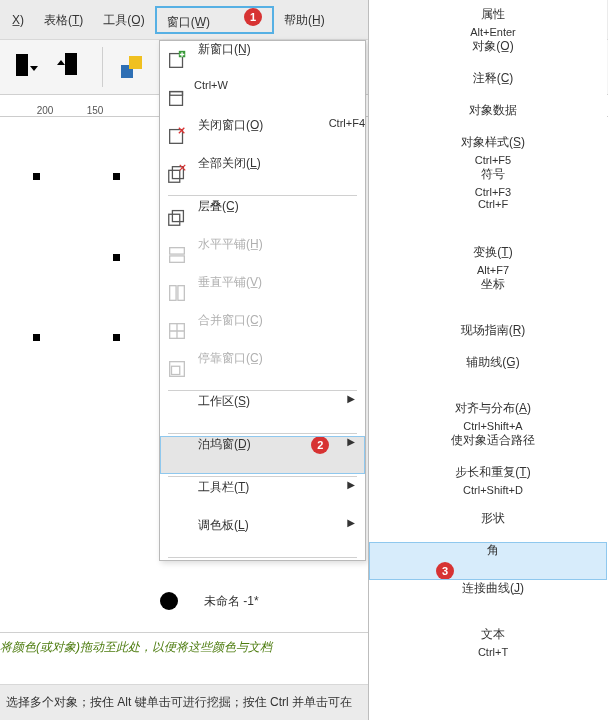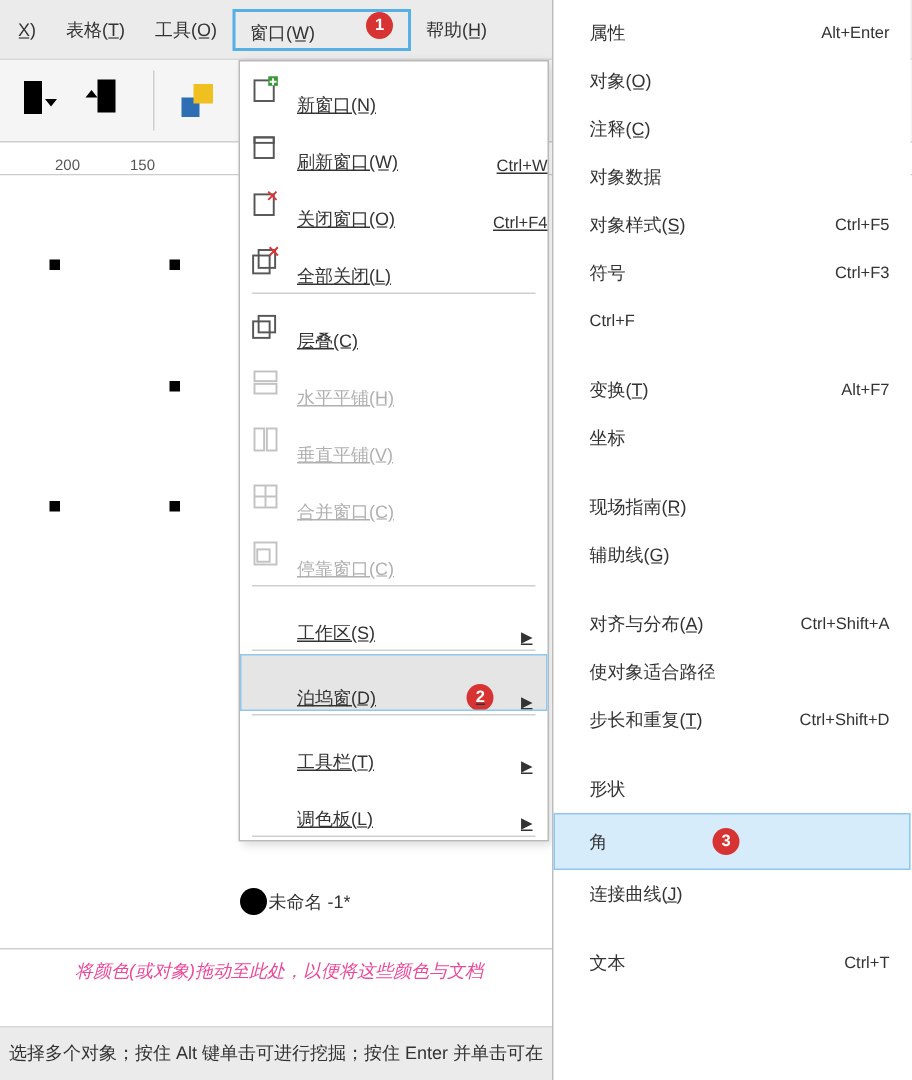--- a/index.html
+++ b/index.html
@@ -9,39 +9,39 @@
   .menubar .m.activ { border:2px solid #56b0e4; display:flex; align-items:flex-start; position:relative;gap:30px; }
   .badge { display:inline-flex; width:18px; height:18px; border-radius:9px; background:#d73333; color:#fff; align-items:center; justify-content:center; font-size:11px; font-weight:bold; margin-left:4px; }
   .toolbar { height:55px; background:#f5f5f5; border-bottom:1px solid #d0d0d0; display:flex; align-items:center; gap:14px; padding-left:10px; position:relative; }
   .ticn { width:32px; height:34px; position:relative; }
   .ruler { height:22px; background:#fff; border-bottom:1px solid #ccc; font-size:10px; color:#555; display:flex; align-items:flex-end; padding-left:20px; }
   .ruler .tick { width:50px; text-align:center;margin-top:24px; }
   .canvas { position:relative; height:490px; background:#fff; }
   .selbox { position:absolute; left:0; top:60px; width:130px; height:160px; }
   .hand { width:7px; height:7px; background:#000; position:absolute; }
   .dropdown { position:absolute; left:159px; top:40px; width:207px; background:#fff; border:1px solid #b9b9b9; box-shadow:2px 2px 6px rgba(0,0,0,.15); z-index:50; }
-  .dropdown .row { height:38px; display:flex; align-items:flex-end;text-decoration:underline; }
+  .dropdown .row { height:38px; display:flex; align-items:flex-start; }
   .dropdown .irow { width:34px; height:38px; display:flex; align-items:center; justify-content:center; }
   .dropdown .lab { flex:1; padding-left:4px; }
   .dropdown .sc { padding-right:0; color:#333; font-size:11px; }
   .dropdown .arr { padding-right:10px; color:#333; font-size:10px; }
   .dropdown .sep { height:1px; background:#d0d0d0; margin:2px 8px; }
   .dropdown .dis { color:#b0b0b0; }
   .dropdown .hl  { background:#e5e5e5; outline:1px solid #8fc8ee; outline-offset:-1px; }
   svg.ico { width:22px; height:22px; stroke:#565656; stroke-width:1.4; fill:none; }
   svg.dis { stroke:#c2c2c2; }
   .sidemenu { position:absolute; left:368px; top:0; width:239px; height:720px; background:#fff; border-left:1px solid #bdbdbd; z-index:60; }
-  .sidemenu .srow { height:38px; display:flex; align-items:center; padding-left:24px; padding-right:14px; }
+  .sidemenu .srow { height:38px; display:flex; align-items:center; padding-left:24px; padding-right:14px;flex-direction:column; }
   .sidemenu .srow.short { height:32px; }
   .sidemenu .stxt { flex:1; }
   .sidemenu .ssc { font-size:11px; color:#333; }
   .sidemenu .shl { background:#d7ecfb; outline:1px solid #8fc8ee; outline-offset:-1px; }
-  .status1 { position:absolute; top:632px; left:0; width:368px; height:30px; border-top:1px solid #d0d0d0; background:#fff; color:#ec4899; font-style:italic; display:flex; align-items:center; padding-left:50px; font-size:12px; }
+  .status1 { position:absolute; top:632px; left:0; width:368px; height:30px; border-top:1px solid #d0d0d0; background:#fff; color:#4d7c0f; font-style:italic; display:flex; align-items:center; font-size:12px; }
   .status2 { position:absolute; bottom:0; left:0; width:368px; height:36px; background:#ebebeb; border-top:1px solid #d8d8d8; display:flex; align-items:center; padding-left:6px; font-size:12px; color:#333; }
-  .doclabel { position:absolute; left:160px; top:592px; display:flex; align-items:center; gap:1px; z-index:55; }
+  .doclabel { position:absolute; left:160px; top:592px; display:flex; align-items:center; gap:26px; z-index:55; }
   .doclabel .dot { width:18px; height:18px; border-radius:9px; background:#000; }
 </style>
 </head>
 <body>
 
 <div class="menubar">
   <div class="m">X̲)</div>
   <div class="m">表格(T̲)</div>
   <div class="m">工具(O̲)</div>
   <div class="m activ">
@@ -116,21 +116,20 @@
       </div>
     <span class="lab">新窗口(N̲)</span>
   </div>
   <div class="row">
     <div class="irow">
         <svg class="ico" viewBox="0 0 24 24">
           <rect x="4" y="5" width="14" height="15"></rect>
           <rect x="4" y="5" width="14" height="4"></rect>
         </svg>
       </div>
-    <span class="lab">刷新窗口(W̲)</span>
     <span class="sc">Ctrl+W</span>
   </div>
   <div class="row">
     <div class="irow">
         <svg class="ico" viewBox="0 0 24 24">
           <rect x="4" y="5" width="14" height="15"></rect>
           <path d="M14 3 l6 6 M20 3 l-6 6" stroke="#d33"></path>
         </svg>
       </div>
     <span class="lab">关闭窗口(O̲)</span>
@@ -284,13 +283,13 @@
       <span class="stxt">连接曲线(J̲)</span>
     </div>
   <div style="height:14px"></div>
   <div class="srow short">
       <span class="stxt">文本</span>
       <span class="ssc">Ctrl+T</span>
     </div>
 </div>
 
 <div class="status1">将颜色(或对象)拖动至此处，以便将这些颜色与文档</div>
-<div class="status2">选择多个对象；按住 Alt 键单击可进行挖掘；按住 Enter 并单击可在</div>
+<div class="status2">选择多个对象；按住 Alt 键单击可进行挖掘；按住 Ctrl 并单击可在</div>
 
 </body></html>

